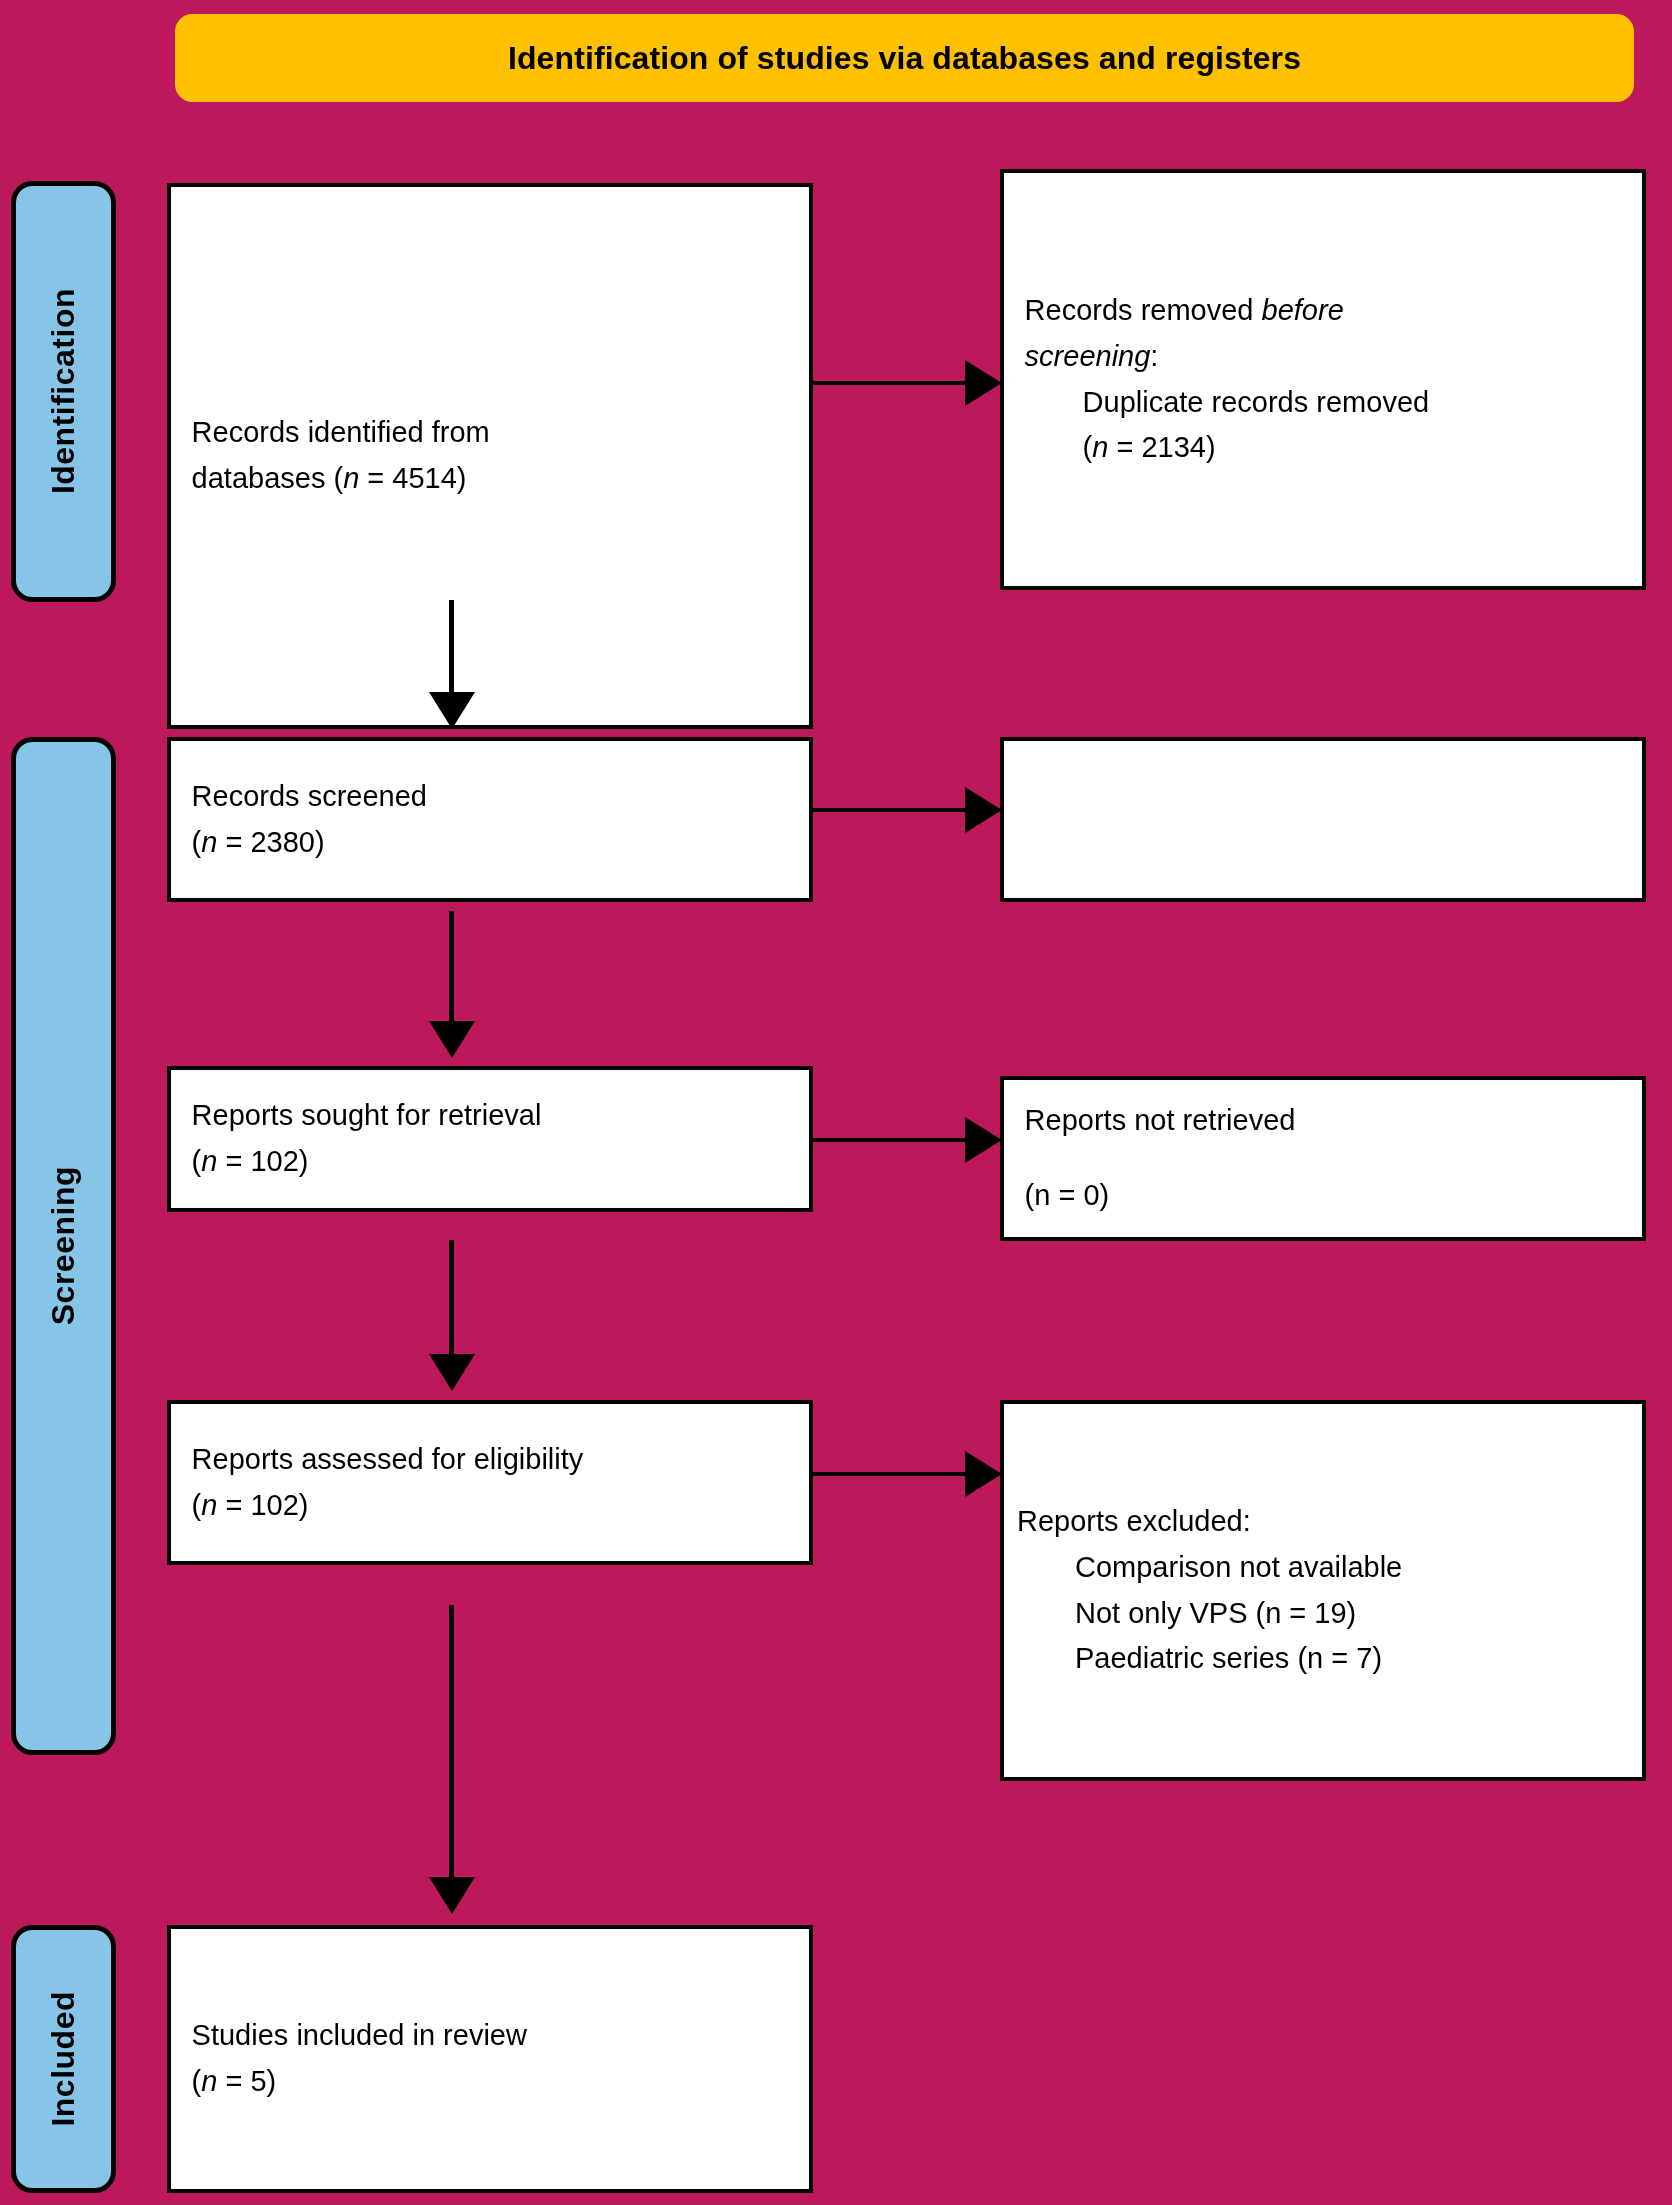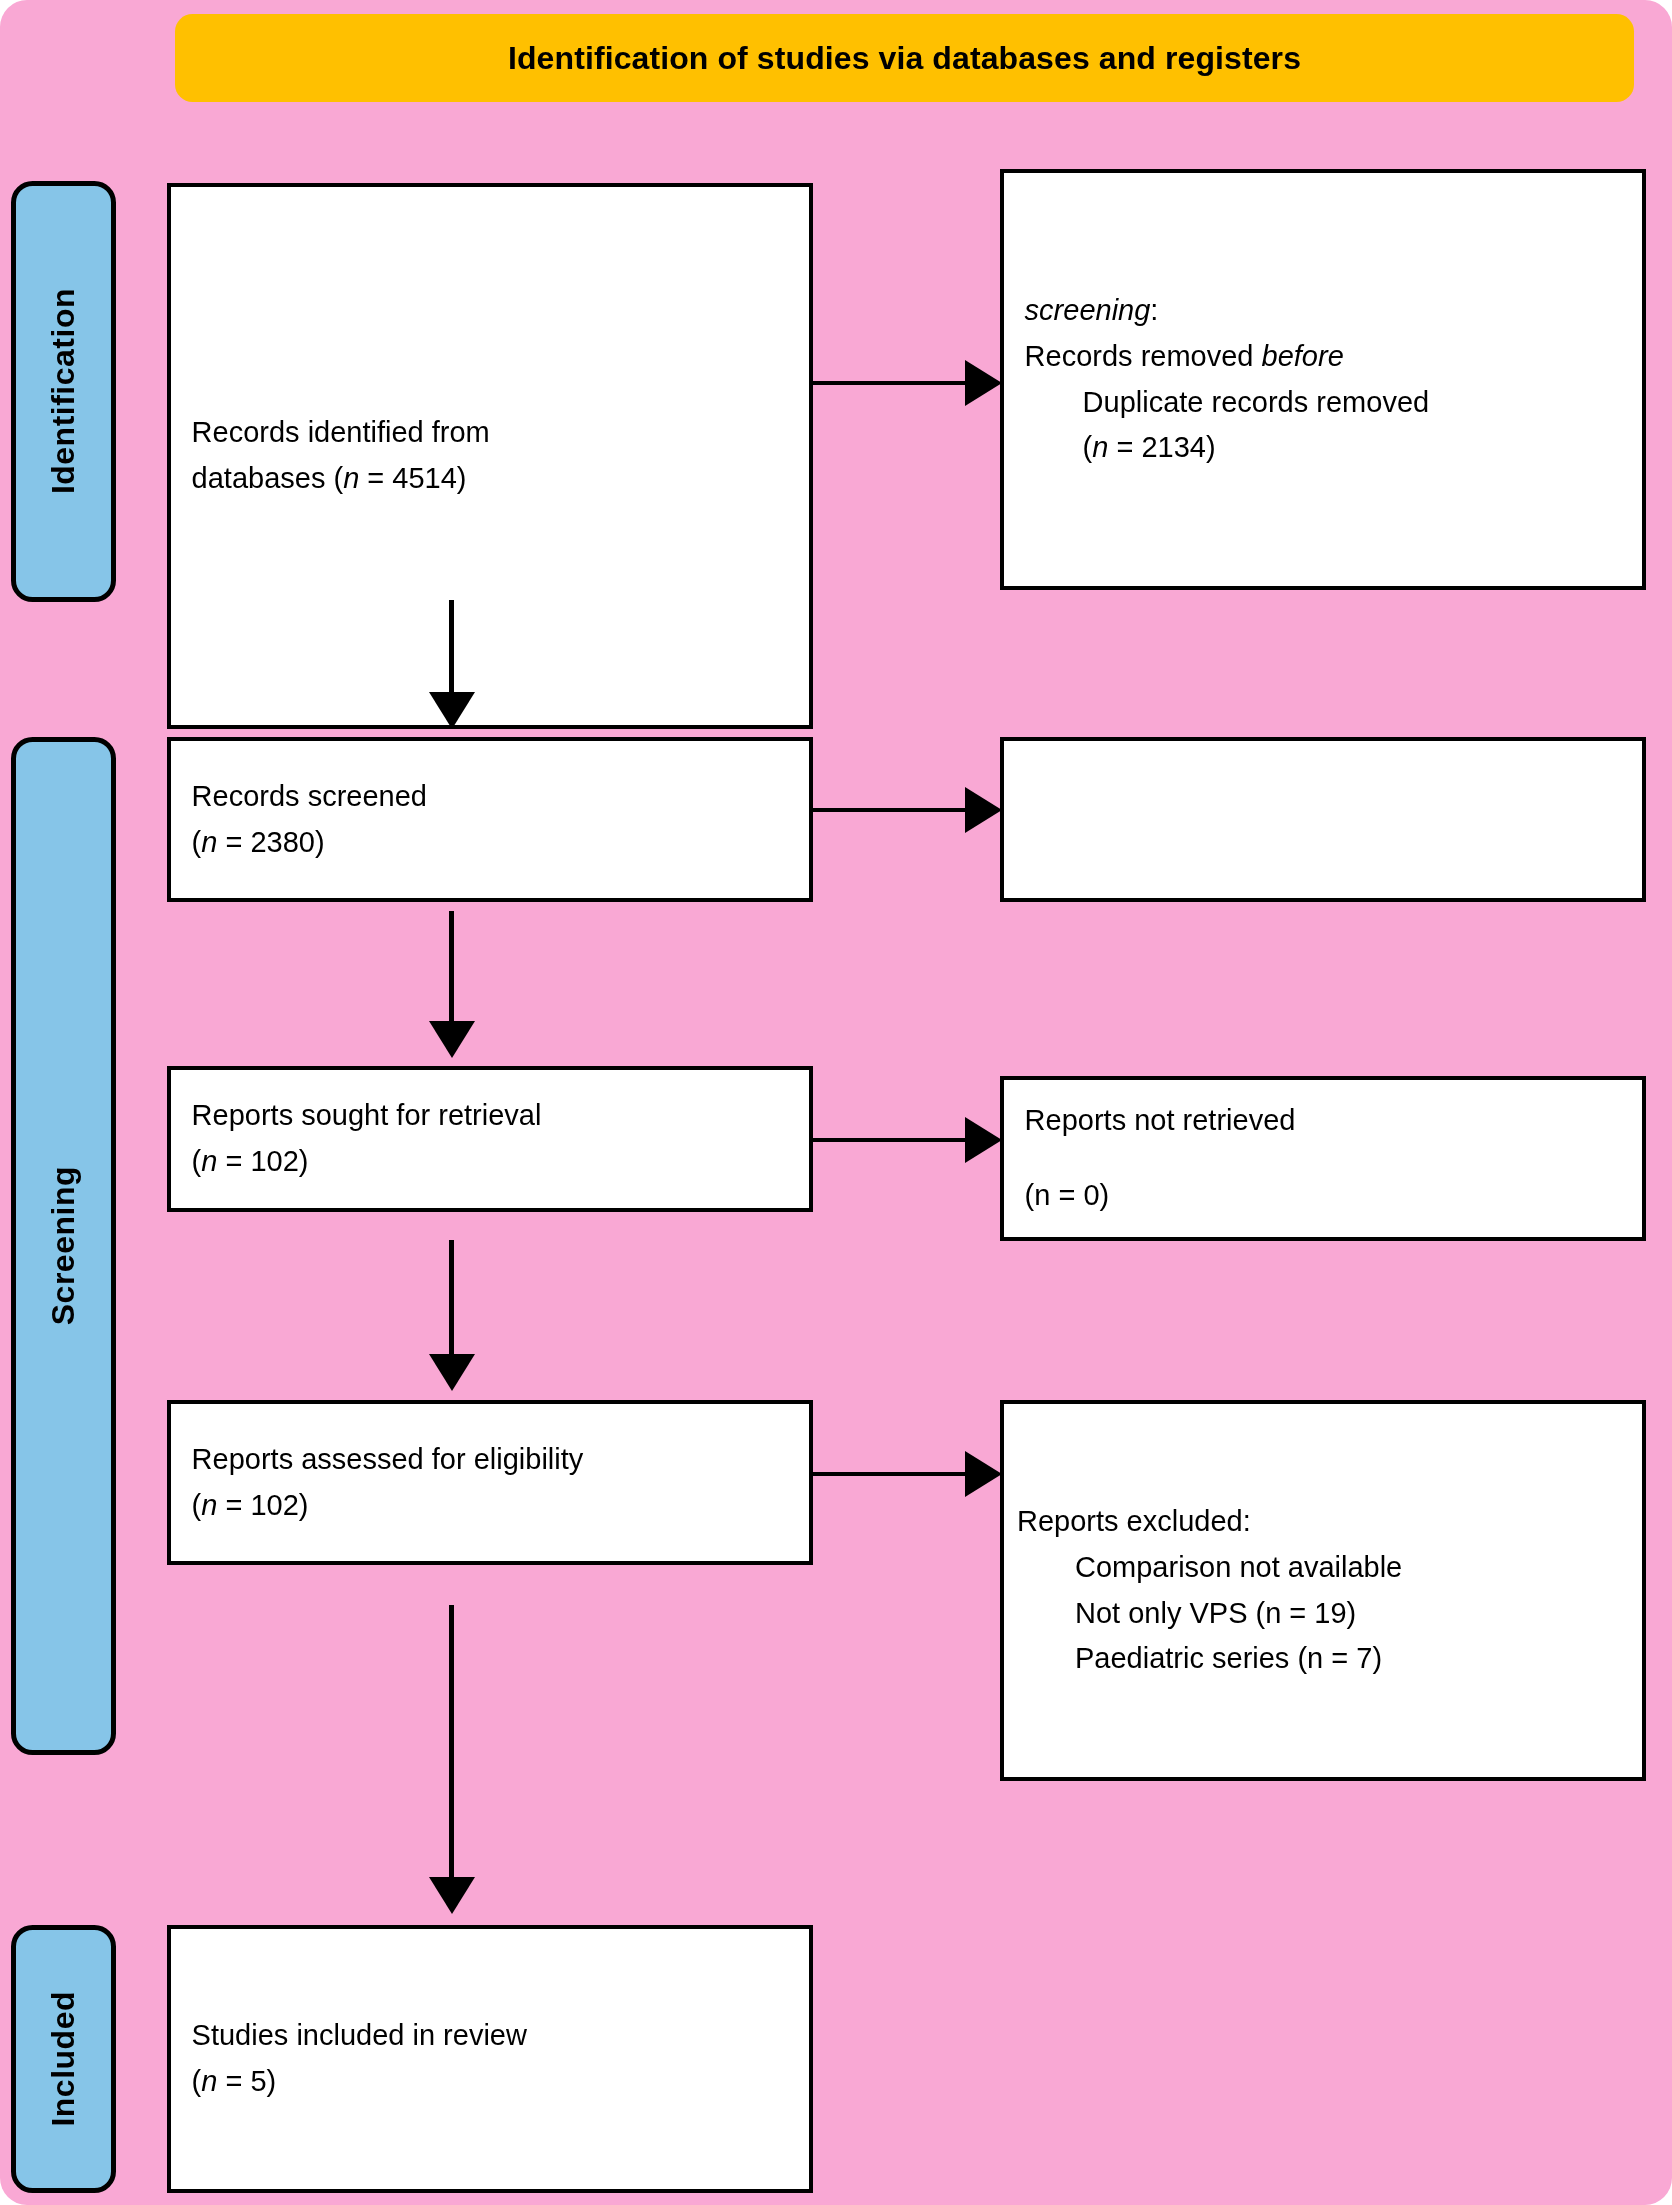--- a/index.html
+++ b/index.html
@@ -7,23 +7,22 @@
     padding: 0;
     background: #ffffff;
   }
   body {
     font-family: "Liberation Sans", sans-serif;
   }
   #page {
     position: relative;
     width: 1672px;
     height: 2205px;
-    background: #f9a8d4;
+    background: #be185d;
     overflow: hidden;
-    border-radius: 27px;
   }
 
   
   .banner {
     position: absolute;
     left: 175px;
     top: 14.4px;
     width: 1459px;
     height: 88px;
     background: #FFC000;
@@ -175,22 +174,22 @@
   <div class="stage" id="stage-included">
     <span class="stage-label">Included</span>
   </div>
 
   <div class="box" id="box-identified">
     <div class="box-line">Records identified from</div>
     <div class="box-line"><span>databases (</span><em>n</em><span> = 4514)</span></div>
   </div>
 
   <div class="box" id="box-removed">
+    <div class="box-line"><span>Records removed </span><em>before</em></div>
     <div class="box-line"><em>screening</em><span>:</span></div>
-    <div class="box-line"><span>Records removed </span><em>before</em></div>
     <div class="box-line indent">Duplicate records removed</div>
     <div class="box-line indent"><span>(</span><em>n</em><span> = 2134)</span></div>
   </div>
 
   <div class="box" id="box-screened">
     <div class="box-line">Records screened</div>
     <div class="box-line"><span>(</span><em>n</em><span> = 2380)</span></div>
   </div>
 
   <div class="box" id="box-excluded">

